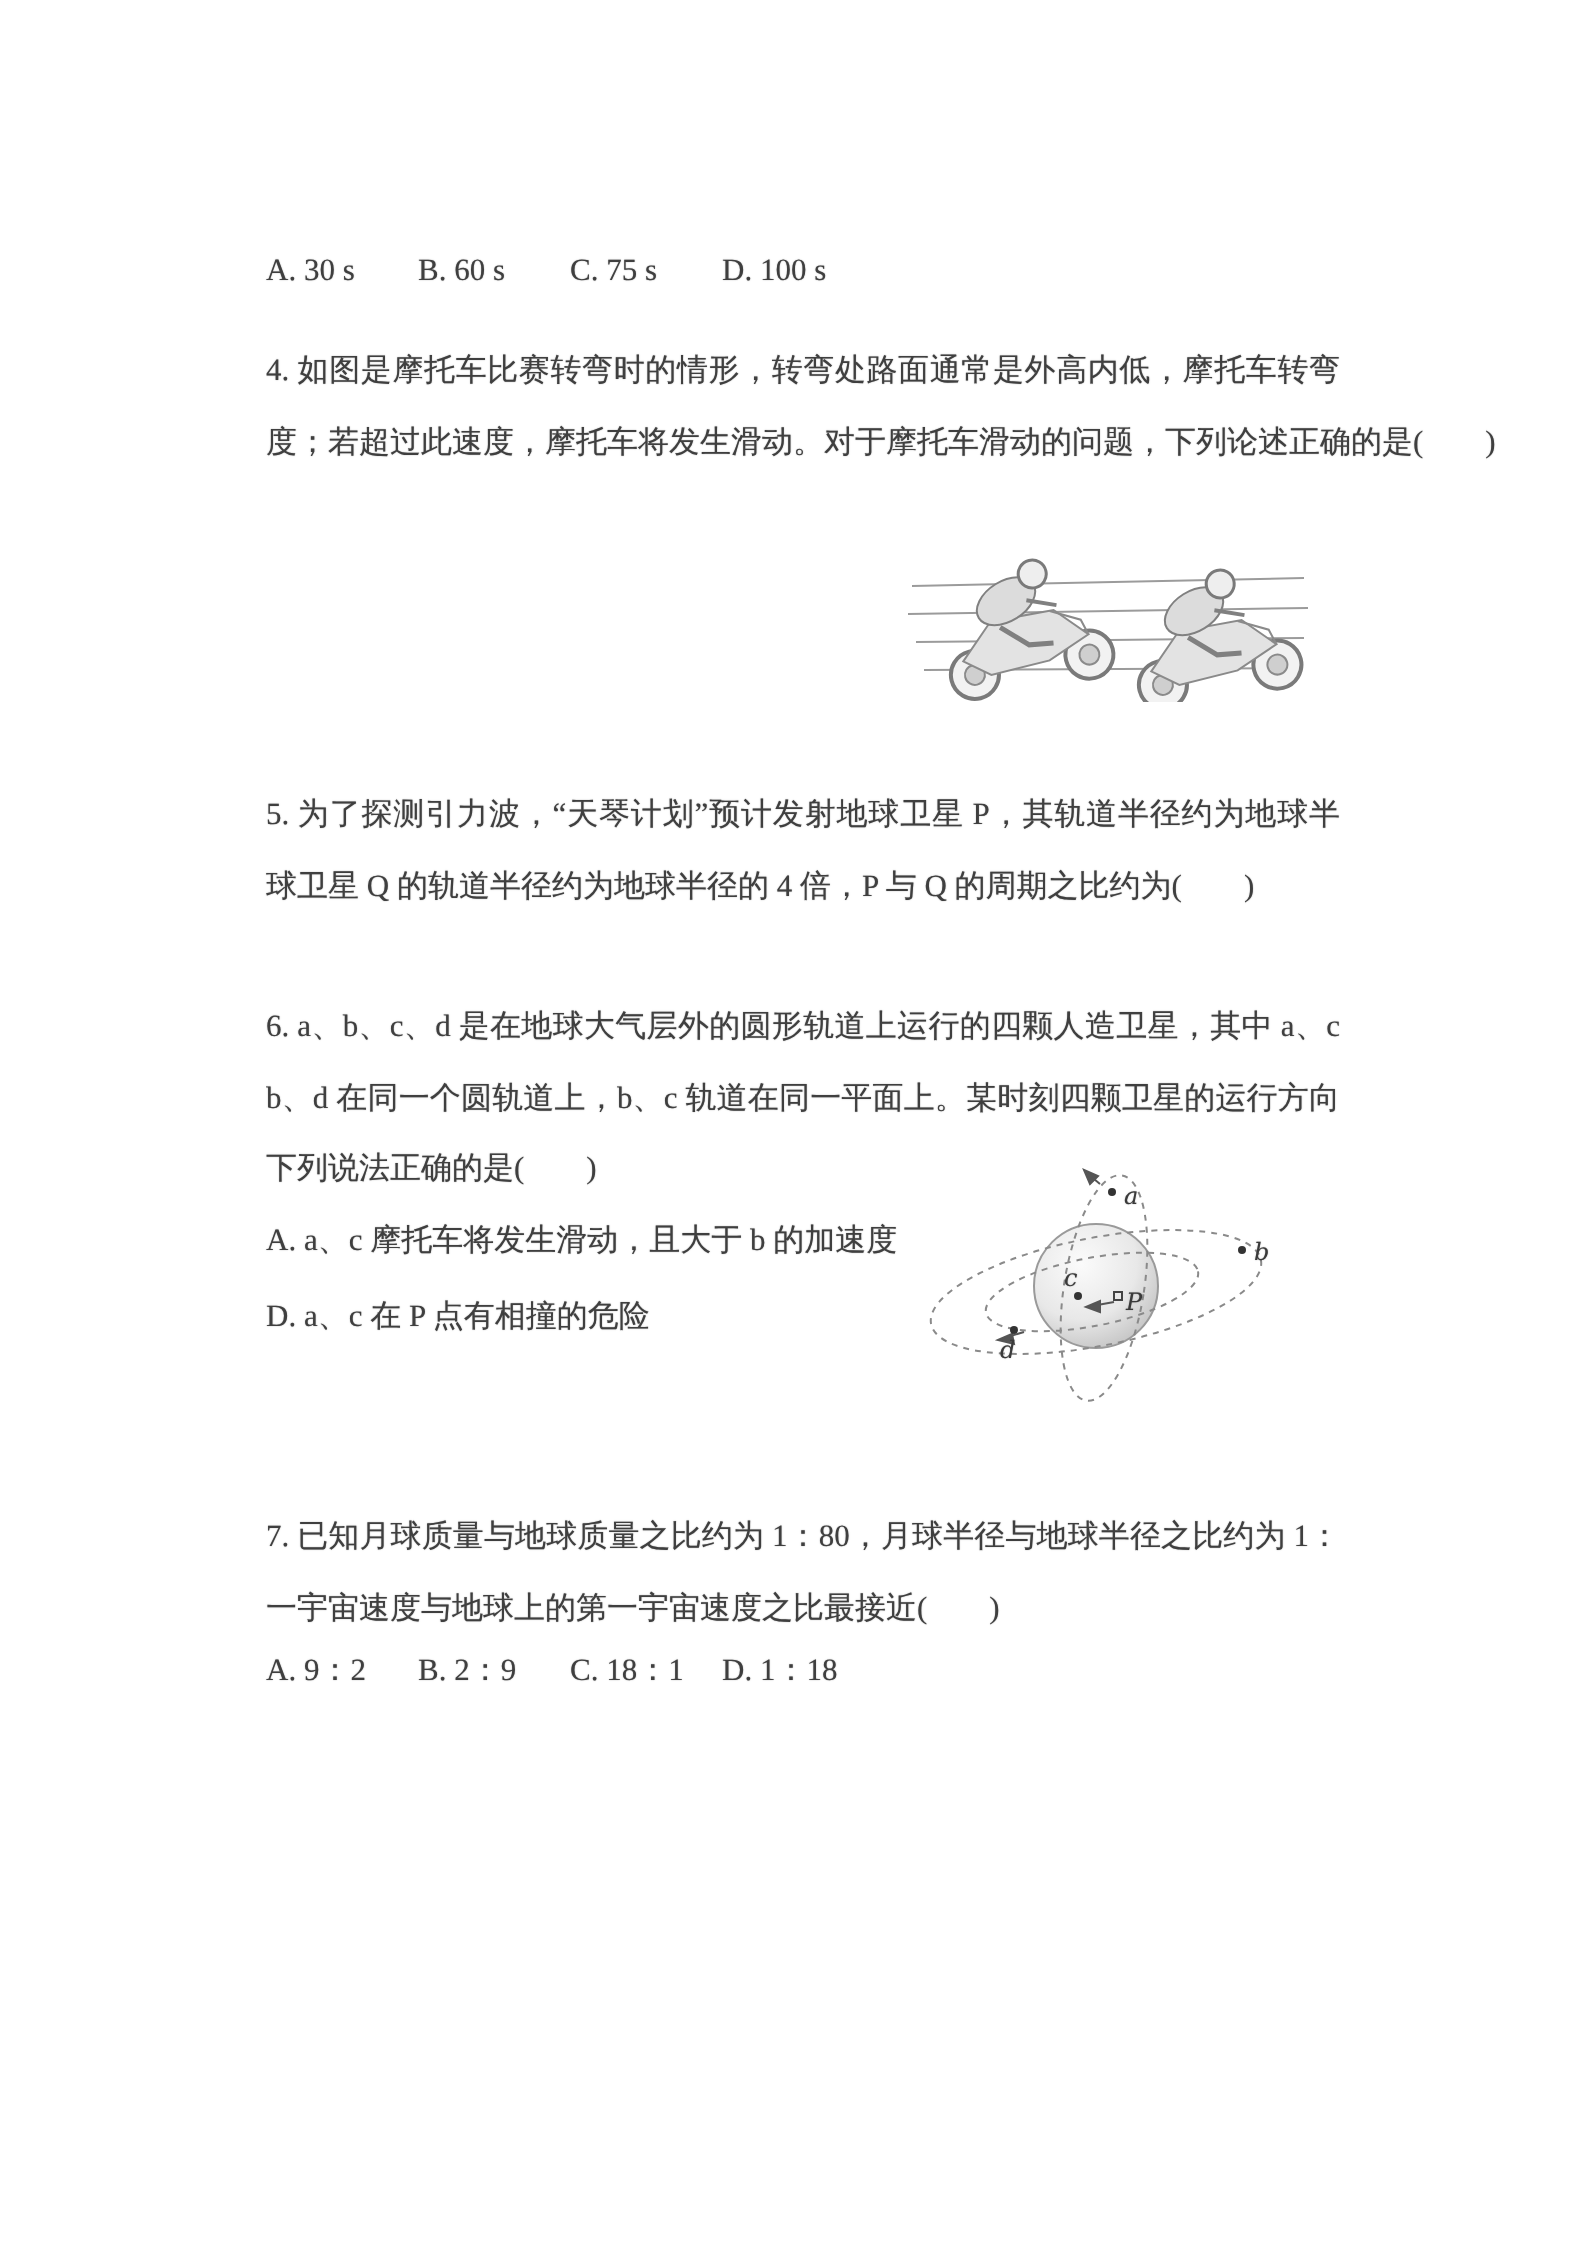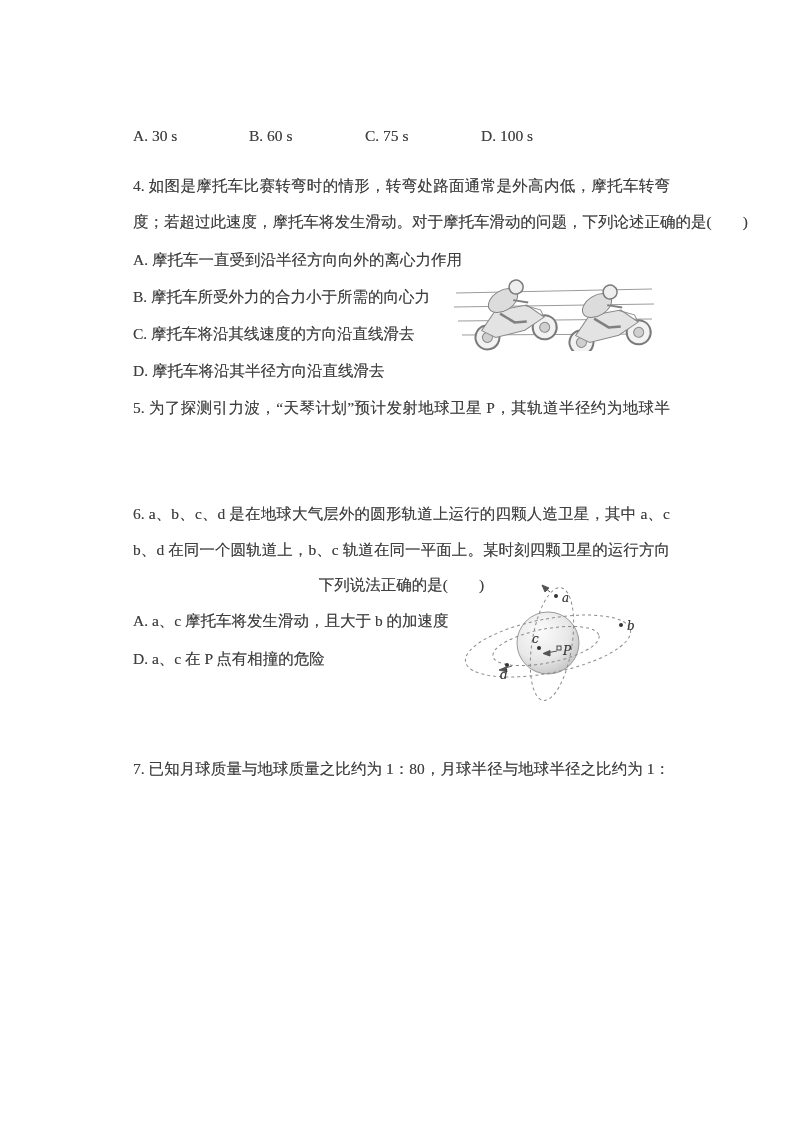--- a/index.html
+++ b/index.html
@@ -13,38 +13,37 @@
     font-family: "Liberation Serif", "DejaVu Serif", serif;
     color: #3f3f3f;
     text-shadow: 0 0 0.6px rgba(80,80,80,0.65);
   }
   .abs { position: absolute; left: 133px; width: 537px; }
   .stem .line {
     font-size: 15.5px;
     line-height: 35.5px;
     height: 35.5px;
     white-space: nowrap;
-    text-align: center;
+    text-align: left;
   }
   .stem .line.full {
     white-space: normal;
     text-align: justify;
     text-align-last: justify;
     text-justify: inter-ideograph;
     overflow: hidden;
   }
   .optlist .line {
     font-size: 15.5px;
     white-space: nowrap;
   }
   .optrow {
     display: flex;
     font-size: 15.5px;
     line-height: 20px;
-    gap: 40px;
   }
   .optrow span { display: inline-block; min-width: 75px; margin-right: 1px; }
   .fig { position: absolute; }
   svg text.lab {
     font-family: "DejaVu Serif", serif;
     font-style: italic;
     font-size: 12px;
     fill: #3a3a3a;
   }
 </style>
@@ -56,26 +55,20 @@
   <div class="abs optrow" style="top:126px">
     <span>A. 30 s</span>
     <span>B. 60 s</span>
     <span>C. 75 s</span>
     <span>D. 100 s</span>
   </div>
 
   <div class="abs stem" style="top:168px">
     <div class="line full">4. 如图是摩托车比赛转弯时的情形，转弯处路面通常是外高内低，摩托车转弯有一个最大安全速</div>
     <div class="line">度；若超过此速度，摩托车将发生滑动。对于摩托车滑动的问题，下列论述正确的是(　　)</div>
-  </div>
-  <div class="abs optlist" style="top:241px">
-    <div class="line" style="line-height:37px;height:37px">A. 摩托车一直受到沿半径方向向外的离心力作用</div>
-    <div class="line" style="line-height:37px;height:37px">B. 摩托车所受外力的合力小于所需的向心力</div>
-    <div class="line" style="line-height:37px;height:37px">C. 摩托车将沿其线速度的方向沿直线滑去</div>
-    <div class="line" style="line-height:37px;height:37px">D. 摩托车将沿其半径方向沿直线滑去</div>
   </div>
 
   <svg class="fig" style="left:452px;top:263px" width="206" height="88" viewBox="0 0 206 88">
     <g stroke="#9b9b9b" stroke-width="1">
       <line x1="4" y1="30" x2="200" y2="26"></line>
       <line x1="2" y1="44" x2="202" y2="41"></line>
       <line x1="6" y1="58" x2="200" y2="56"></line>
       <line x1="10" y1="72" x2="196" y2="71"></line>
     </g>
 
@@ -101,20 +94,21 @@
       <path d="M60 42 L74 50 L76 58" fill="none" stroke="#8a8a8a"></path>
       <ellipse cx="40" cy="32" rx="16" ry="10" transform="rotate(-18 40 32)" fill="#dcdcdc" stroke="#808080"></ellipse>
       <circle cx="56" cy="22" r="7" fill="#eeeeee" stroke="#7a7a7a" stroke-width="1.5"></circle>
       <path d="M50 34 L64 40" stroke="#808080" stroke-width="2" fill="none"></path>
       <path d="M34 44 L46 56 L58 58" stroke="#808080" stroke-width="2.5" fill="none"></path>
     </g>
   </svg>
 
   <div class="abs stem" style="top:390px">
     <div class="line full">5. 为了探测引力波，“天琴计划”预计发射地球卫星 P，其轨道半径约为地球半径的 16 倍；另一地</div>
+    <div class="line">球卫星 Q 的轨道半径约为地球半径的 4 倍，P 与 Q 的周期之比约为(　　)</div>
   </div>
 
   <div class="abs stem" style="top:496px">
     <div class="line full">6. a、b、c、d 是在地球大气层外的圆形轨道上运行的四颗人造卫星，其中 a、c 的轨道相交于 P，</div>
     <div class="line full">b、d 在同一个圆轨道上，b、c 轨道在同一平面上。某时刻四颗卫星的运行方向及位置如图所示，</div>
     <div class="line">下列说法正确的是(　　)</div>
   </div>
   <div class="abs optlist" style="top:602px">
     <div class="line" style="line-height:37.5px;height:37.5px">A. a、c 摩托车将发生滑动，且大于 b 的加速度</div>
     <div class="line" style="line-height:37.5px;height:37.5px">D. a、c 在 P 点有相撞的危险</div>
@@ -156,15 +150,22 @@
 
     <text class="lab" x="102" y="20">a</text>
     <text class="lab" x="167" y="48">b</text>
     <text class="lab" x="72" y="61">c</text>
     <text class="lab" x="40" y="97">d</text>
     <text class="lab" x="103" y="73">P</text>
   </svg>
 
   <div class="abs stem" style="top:751px">
     <div class="line full">7. 已知月球质量与地球质量之比约为 1：80，月球半径与地球半径之比约为 1：4，则月球上的第</div>
+    <div class="line">一宇宙速度与地球上的第一宇宙速度之比最接近(　　)</div>
+  </div>
+  <div class="abs optrow" style="top:826px">
+    <span>A. 9：2</span>
+    <span>B. 2：9</span>
+    <span>C. 18：1</span>
+    <span>D. 1：18</span>
   </div>
 
 </div>
 
 </body></html>

